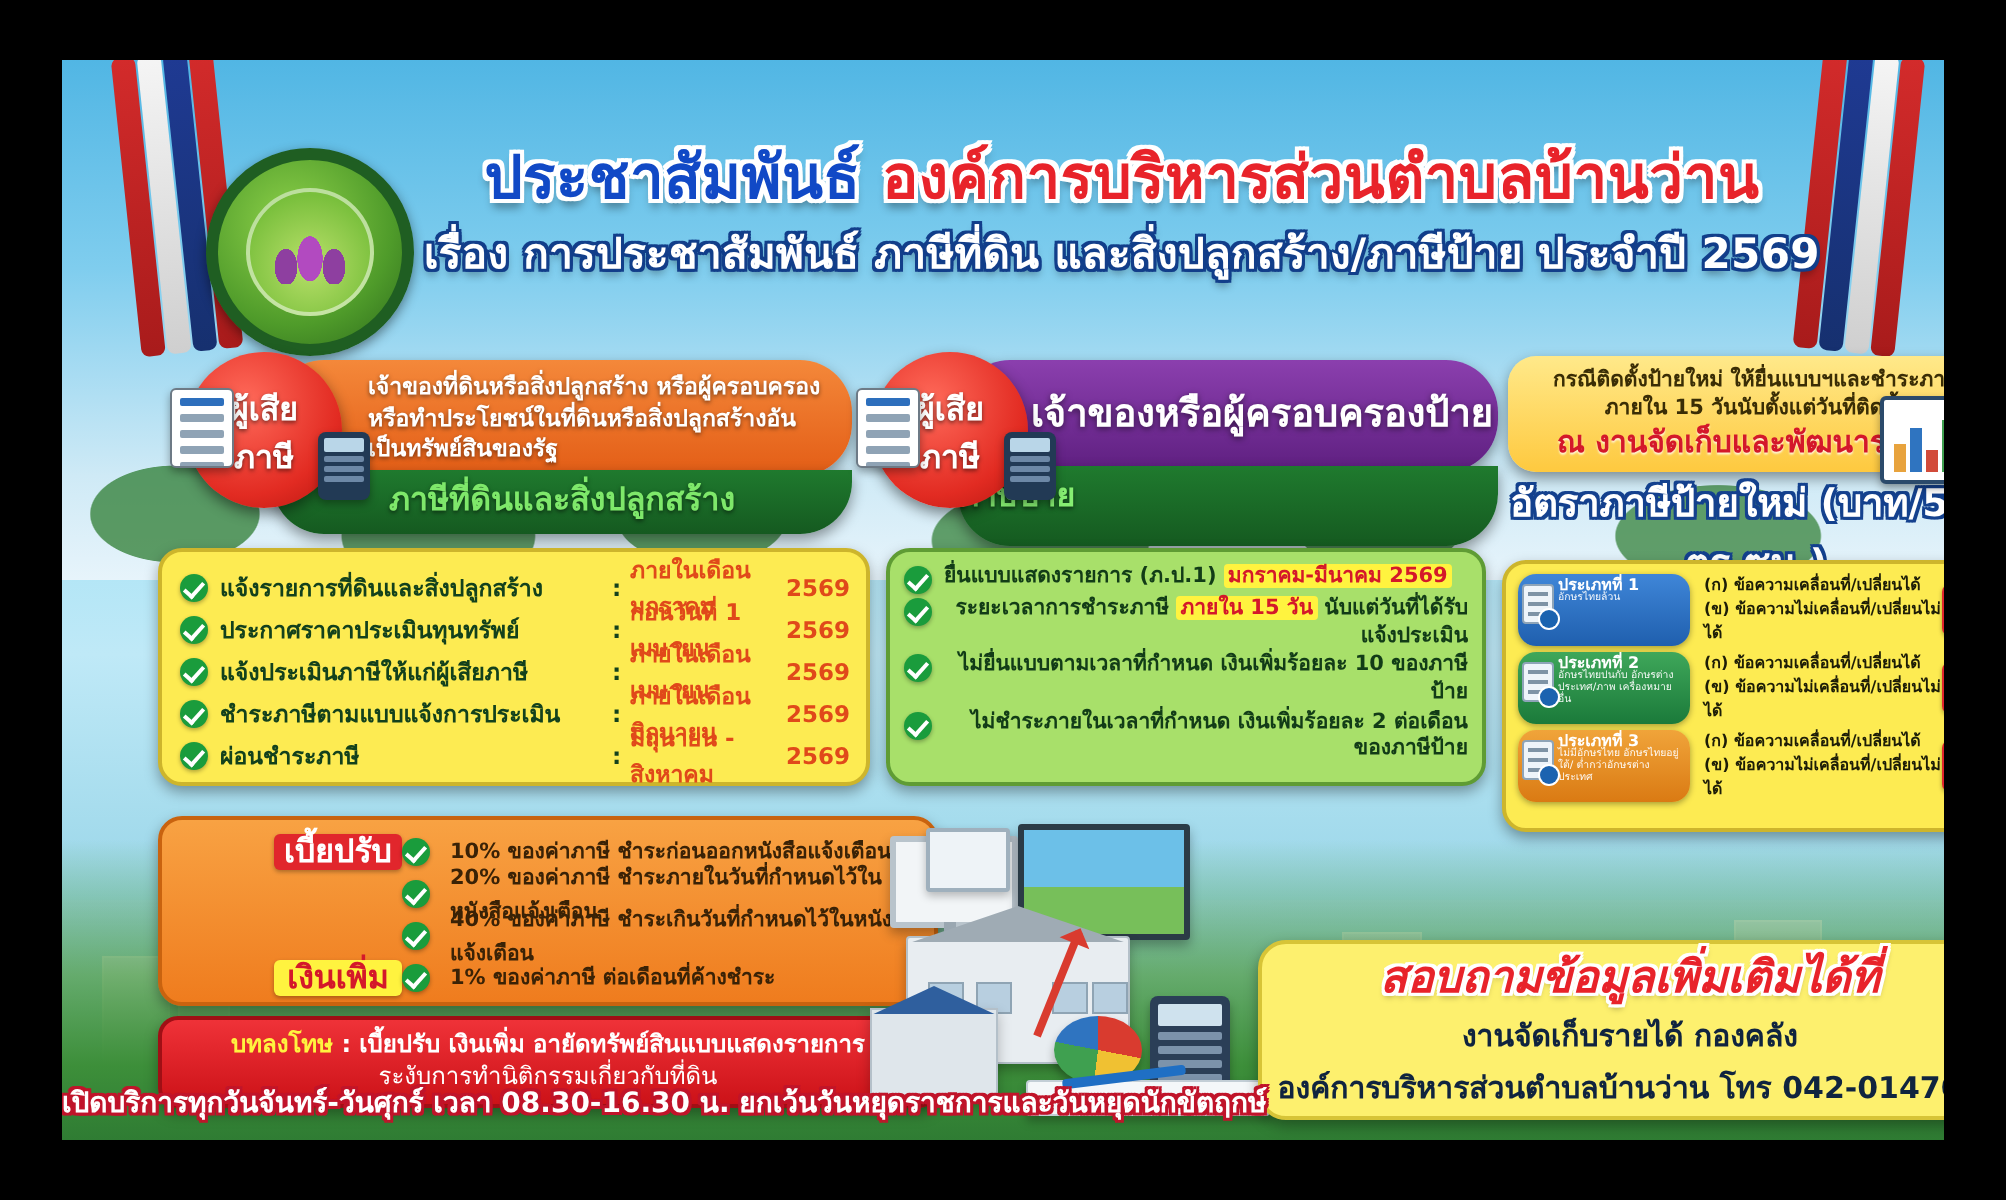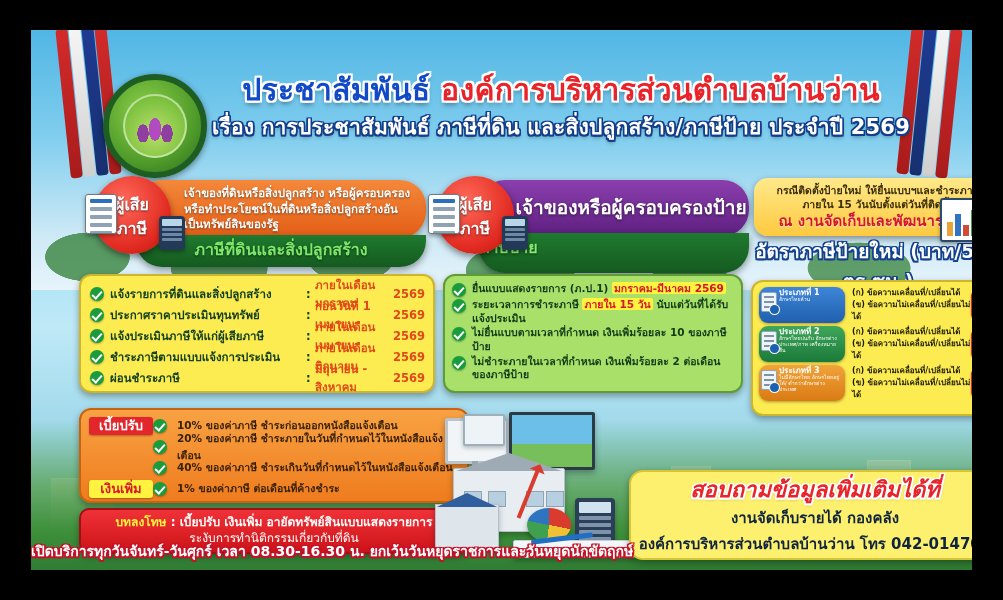--- a/index.html
+++ b/index.html
@@ -125,21 +125,21 @@
   .chk:after{content:"";position:absolute;left:4px;top:2px;width:4px;height:8px;
      border:solid #fff;border-width:0 2px 2px 0;transform:rotate(42deg);}
   .rowA .lbl{flex:0 0 196px;font-size:11.5px;font-weight:bold;color:#13411c;}
   .rowA .colon{flex:0 0 9px;font-size:11.5px;color:#13411c;font-weight:bold;}
   .rowA .when{flex:1;font-size:11.5px;font-weight:bold;color:#e0491a;}
   .rowA .yr{flex:0 0 34px;text-align:right;font-size:11.5px;font-weight:bold;color:#e0491a;}
 
   
   #panelB{position:absolute;left:412px;top:244px;width:300px;height:119px;border-radius:12px;
      background:#a8e06a;border:2px solid #5f9c34;box-shadow:0 3px 7px rgba(0,0,0,.35);
-     padding:6px 7px 0 7px;box-sizing:border-box;}
+     padding:6px 7px 0 7px;box-sizing:border-box;text-align:right;}
   .rowB{display:flex;align-items:flex-start;margin-bottom:1px;}
   .rowB .chk{margin-top:1px;}
   .rowB .t{font-size:10.5px;font-weight:bold;color:#123c17;line-height:1.3;}
   .hl{background:#fff33f;color:#d4182a;padding:0 2px;border-radius:2px;}
 
   
   #panelC{position:absolute;left:720px;top:250px;width:250px;height:136px;border-radius:12px;
      background:#fdeb52;border:2px solid #cdb52c;box-shadow:0 3px 7px rgba(0,0,0,.35);
      padding:5px 6px 0 6px;box-sizing:border-box;}
   .rateRow{display:flex;align-items:center;margin-bottom:3px;}
@@ -161,21 +161,21 @@
   .rateVals{flex:0 0 22px;border-radius:4px;background:#e1262c;text-align:center;padding:1px 0;
      box-shadow:0 1px 2px rgba(0,0,0,.35);}
   .rateVals span{display:block;color:#fff;font-size:9px;font-weight:bold;line-height:1.35;}
 
   
   #panelD{position:absolute;left:48px;top:378px;width:390px;height:95px;border-radius:12px;
      background:linear-gradient(#f8a243,#ef7c1e);border:2px solid #c9630f;
      box-shadow:0 3px 7px rgba(0,0,0,.35);padding:5px 8px 0 8px;box-sizing:border-box;}
   .penRow{display:flex;align-items:center;height:21px;}
   .tagP{flex:0 0 64px;height:18px;border-radius:3px;text-align:center;line-height:18px;
-     font-size:13px;font-weight:bold;box-shadow:0 1px 2px rgba(0,0,0,.3);}
+     font-size:16px;font-weight:bold;box-shadow:0 1px 2px rgba(0,0,0,.3);margin-left:48px;}
   .tagP.red{background:#e1262c;color:#fff;}
   .tagP.yel{background:#fff33f;color:#d4182a;}
   .tagP.blank{background:transparent;box-shadow:none;}
   .penRow .pt{font-size:10.5px;font-weight:bold;color:#3a2206;padding-left:4px;}
 
   
   #panelE{position:absolute;left:48px;top:478px;width:390px;height:46px;border-radius:10px;
      background:linear-gradient(#ef3238,#cc1218);border:2px solid #a00f15;
      box-shadow:0 3px 7px rgba(0,0,0,.35);text-align:center;padding-top:4px;box-sizing:border-box;}
   #panelE .e1{font-size:12px;font-weight:bold;color:#fff;line-height:1.45;}

